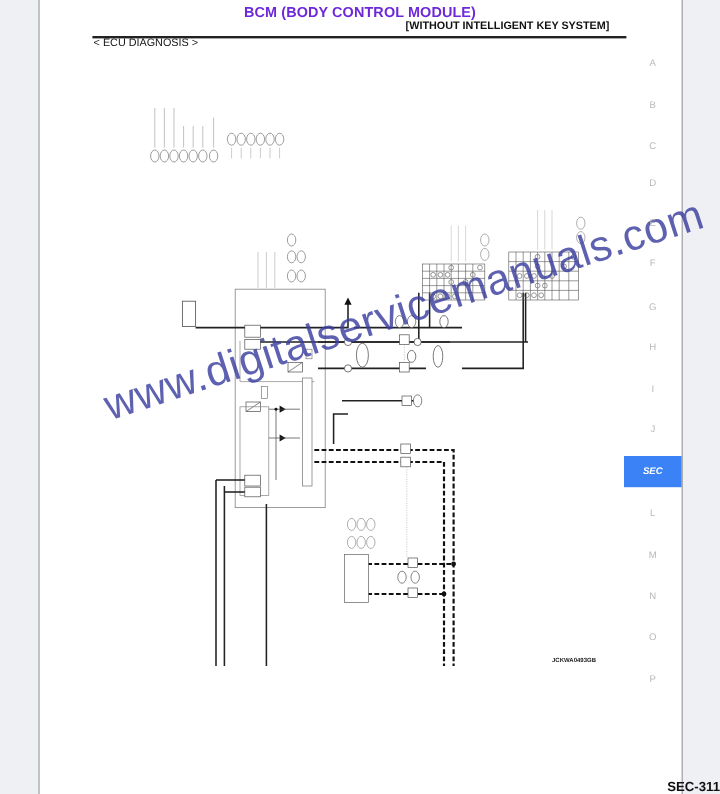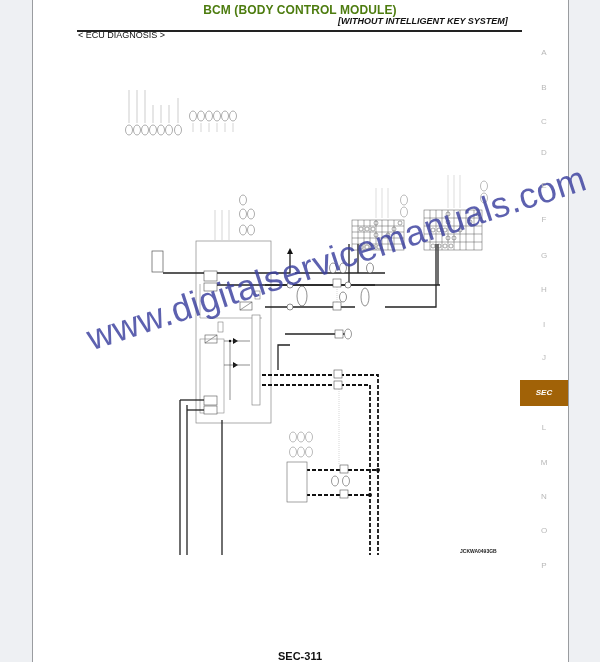--- a/index.html
+++ b/index.html
@@ -1,26 +1,26 @@
 <!DOCTYPE html>
 <html><head>
 <meta charset="utf-8">
 <style>
   html,body{margin:0;padding:0;}
   body{width:600px;height:662px;background:#eef0f3;position:relative;overflow:hidden;font-family:"Liberation Sans",sans-serif;}
   .page{position:absolute;left:32px;top:0;width:535px;height:662px;background:#fff;border-left:1px solid #9a9ca0;border-right:1px solid #9a9ca0;}
-  .title{position:absolute;left:0;width:600px;top:3px;text-align:center;font-weight:bold;font-size:12px;color:#4d7c0f;letter-spacing:0.1px;}
+  .title{position:absolute;left:0;width:600px;top:3px;text-align:center;font-weight:bold;font-size:12px;color:#6d28d9;letter-spacing:0.1px;}
   .bc-left{position:absolute;left:78px;top:30px;font-size:9px;color:#111;}
-  .bc-right{position:absolute;left:338px;top:16px;font-size:9px;font-weight:bold;color:#111;font-style:italic;}
+  .bc-right{position:absolute;left:338px;top:16px;font-size:9px;font-weight:bold;color:#111;}
   .rule{position:absolute;left:77px;top:30px;width:445px;height:2px;background:#222;}
   .tabs{position:absolute;left:520px;top:40px;width:48px;}
   .tab{position:absolute;left:0;width:48px;height:26px;text-align:center;font-size:8px;color:#b8b8b8;line-height:26px;}
-  .tab.active{background:#a16207;color:#fff;font-weight:bold;font-style:italic;}
+  .tab.active{background:#3b82f6;color:#fff;font-weight:bold;font-style:italic;}
   svg.diagram{position:absolute;left:0;top:0;}
-  .footer{position:absolute;left:0;width:600px;top:650px;text-align:center;font-weight:bold;font-size:11px;color:#111;}
+  .footer{position:absolute;left:0;width:600px;top:650px;text-align:right;font-weight:bold;font-size:11px;color:#111;}
   .watermark{position:absolute;left:88px;top:318px;font-size:36px;color:#3a3f9e;opacity:0.82;transform:rotate(-18deg);transform-origin:0 50%;white-space:nowrap;letter-spacing:0.5px;}
   .code{position:absolute;left:460px;top:548px;font-size:5px;font-weight:bold;color:#222;}
 </style>
 </head>
 <body>
 
 <div class="page"></div>
 
 <div class="title">BCM (BODY CONTROL MODULE)</div>
 <div class="bc-left">&lt; ECU DIAGNOSIS &gt;</div>

